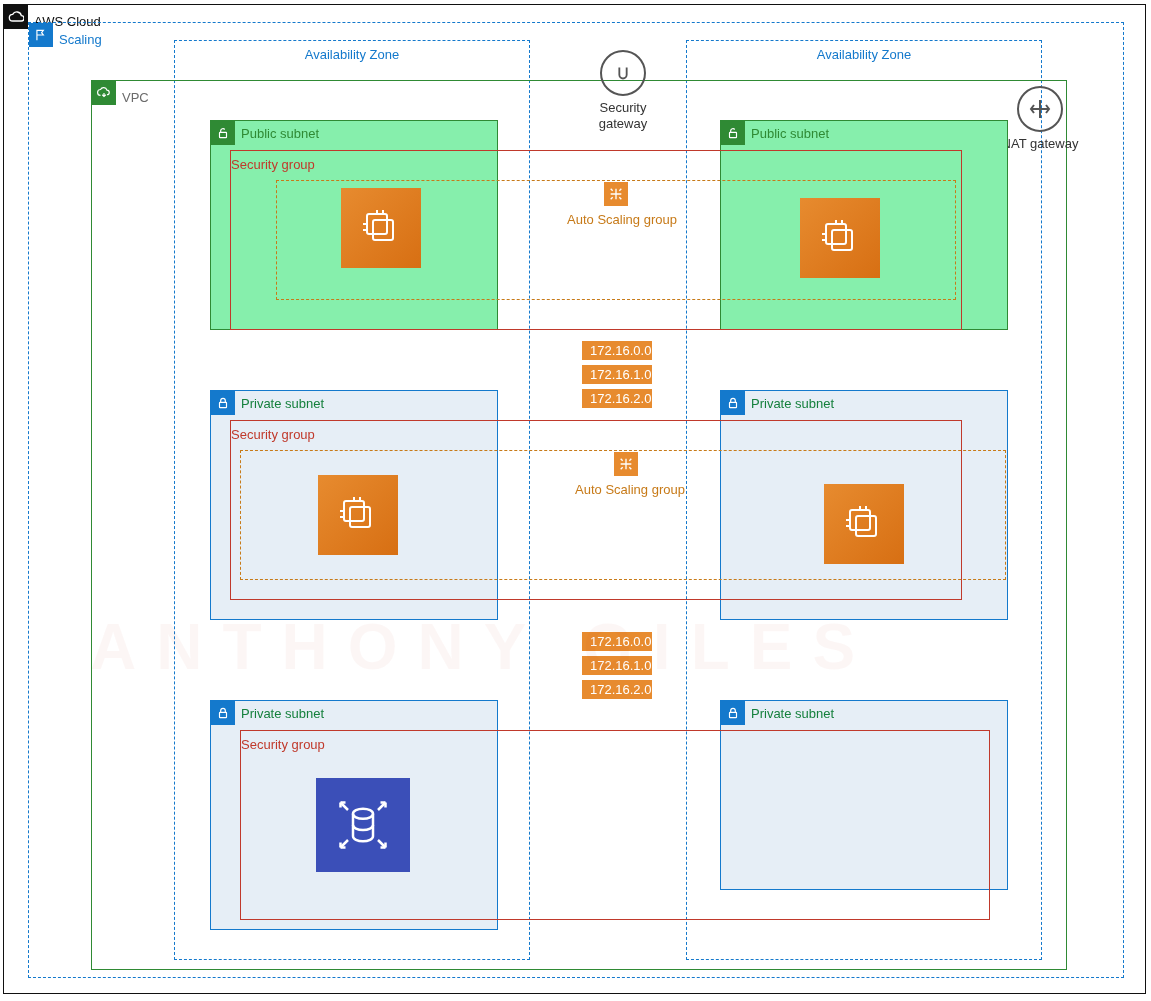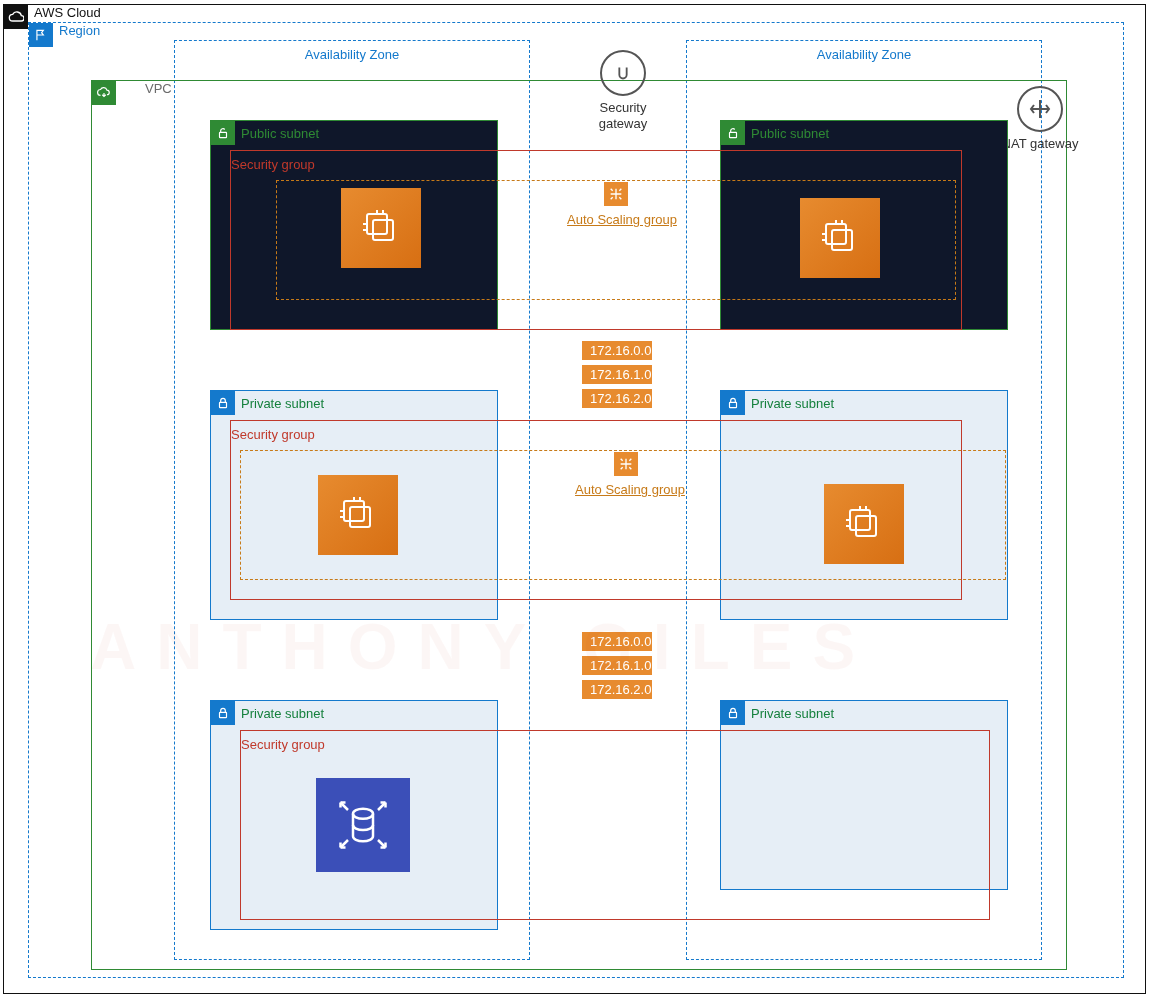--- a/index.html
+++ b/index.html
@@ -1,46 +1,46 @@
 <!DOCTYPE html>
 <html><head>
 <meta charset="utf-8">
 <style>
   * { box-sizing: border-box; }
   body { margin:0; padding:0; font-family: Arial, Helvetica, sans-serif; font-size:13px; color:#333; background:#fff; }
   .stage { position:relative; width:1151px; height:1001px; }
 
   
-  .grp-label { position:absolute; display:flex; align-items:flex-start; gap:6px; height:24px; }
+  .grp-label { position:absolute; display:flex; align-items:flex-end; gap:6px; height:24px; }
   .grp-icon { width:24px; height:24px; display:flex; align-items:center; justify-content:center; font-size:14px; }
 
   
   .aws-cloud { position:absolute; left:3px; top:4px; width:1143px; height:990px; border:1px solid #111; }
   .aws-icon { background:#111; color:#fff; }
   .aws-txt { color:#111; }
 
   
   .region { position:absolute; left:28px; top:22px; width:1096px; height:956px; border:1px dashed #1479cc; }
   .region-icon { background:#1479cc; color:#fff; }
   .region-txt { color:#1479cc; }
 
   
   .vpc { position:absolute; left:91px; top:80px; width:976px; height:890px; border:1px solid #2f8a34; }
   .vpc-icon { background:#2f8a34; color:#fff; }
-  .vpc-txt { color:#6b6b6b;margin-left:23px; }
+  .vpc-txt { color:#6b6b6b; }
 
   
   .az { position:absolute; top:40px; width:356px; height:920px; border:1px dashed #1479cc; }
   .az1 { left:174px; }
   .az2 { left:686px; }
   .az-txt { position:absolute; top:6px; left:0; right:0; text-align:center; color:#1479cc; }
 
   
   .subnet { position:absolute; width:288px; border:1px solid; }
-  .subnet.public { background:#0f172a; border-color:#2f8a34; }
+  .subnet.public { background:#86efac; border-color:#2f8a34; }
   .subnet.private { background:#e6eef6; border-color:#1479cc; }
   .subnet-label { position:absolute; top:0; left:0; display:flex; align-items:center; height:24px; gap:6px; }
   .lock-icon { width:24px; height:24px; color:#fff; display:flex; align-items:center; justify-content:center; font-size:14px; }
   .subnet.public  .lock-icon { background:#2f8a34; }
   .subnet.private .lock-icon { background:#1479cc; }
   .subnet.public  .subnet-txt { color:#2f8a34; }
   .subnet.private .subnet-txt { color:#15803d; }
 
   .pub1 { left:210px; top:120px; height:210px; }
   .pub2 { left:720px; top:120px; height:210px; }
@@ -54,21 +54,21 @@
   .secgrp-txt { position:absolute; top:6px; left:0; right:0; text-align:left; color:#c0392b; }
   .sg1 { left:230px; top:150px; width:732px; height:180px; }
   .sg2 { left:230px; top:420px; width:732px; height:180px; }
   .sg3 { left:240px; top:730px; width:750px; height:190px; }
 
   
   .asg { position:absolute; border:1px dashed #c77a18; }
   .asg1 { left:276px; top:180px; width:680px; height:120px; }
   .asg2 { left:240px; top:450px; width:766px; height:130px; }
   .asg-icon { position:absolute; width:24px; height:24px; background:#e78b2f; display:flex; align-items:center; justify-content:center; }
-  .asg-txt { position:absolute; color:#c77a18; width:180px; text-align:center;text-decoration:underline; }
+  .asg-txt { position:absolute; color:#c77a18; width:180px; text-align:center; }
 
   
   .ec2 { position:absolute; width:80px; height:80px; background:linear-gradient(135deg,#e78b2f,#d76f13); display:flex; align-items:center; justify-content:center; }
   .ec2 svg { width:48px; height:48px; }
 
   
   .cidr { position:absolute; background:#e78b2f; color:#fff; padding:2px 8px; border:1px solid #fff; font-size:13px; text-align:center; }
 
   
   .igw { position:absolute; left:593px; top:50px; text-align:center; width:60px; }
@@ -98,21 +98,21 @@
     </div>
   </div>
 
   <div class="region">
     <div class="grp-label" style="left:0;top:0;">
       <div class="grp-icon region-icon">
         <svg viewBox="0 0 24 24" width="14" height="14" fill="none" stroke="#fff" stroke-width="2">
             <path d="M5 3v18M5 4h11l-3 4 3 4H5"></path>
           </svg>
       </div>
-      <span class="region-txt">Region</span>
+      <span class="region-txt">Scaling</span>
     </div>
   </div>
 
   <div class="az az1">
     <div class="az-txt">Availability Zone</div>
   </div>
   <div class="az az2">
     <div class="az-txt">Availability Zone</div>
   </div>
 

